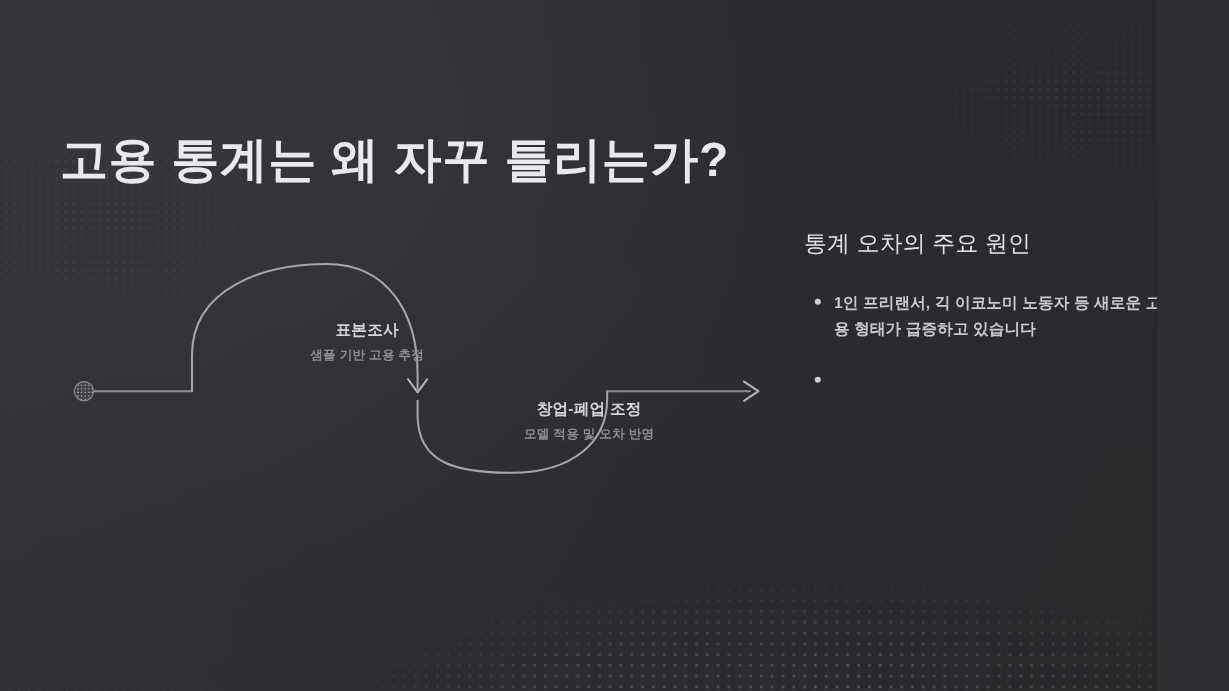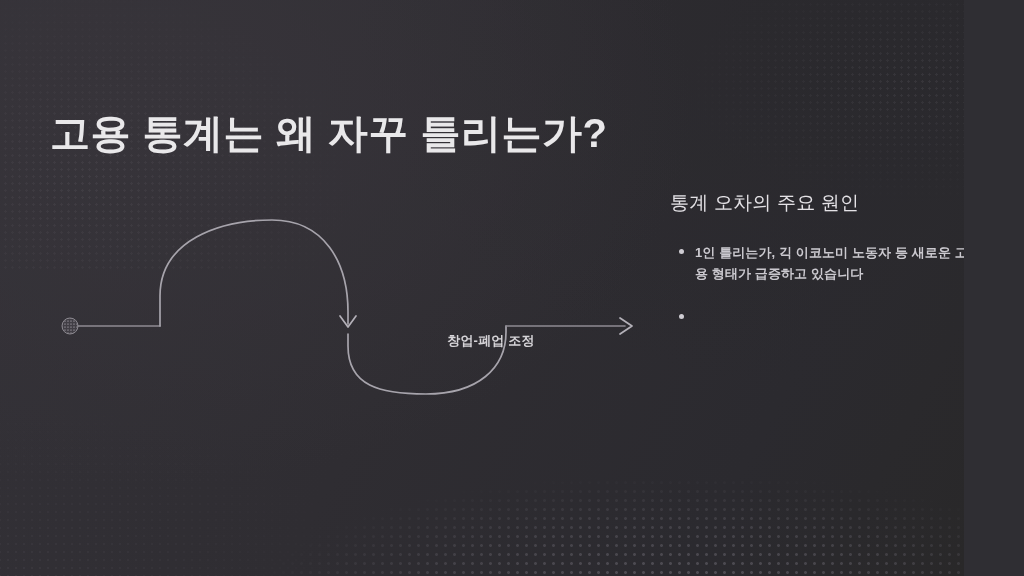--- a/index.html
+++ b/index.html
@@ -167,31 +167,36 @@
 
       <path d="M38 126 L120 126" stroke="#8e8b93" stroke-width="1.6" stroke-linecap="round"></path>
       <path d="M120 126 L120 96 C120 40 180 20 232 20 C284 20 308 62 308 112 L308 124" stroke="#a7a4ac" stroke-width="1.7" stroke-linecap="round"></path>
       <path d="M300 116 L308 127 L316 116" stroke="#b4b1b9" stroke-width="1.7" stroke-linecap="round" stroke-linejoin="round"></path>
 
       <path d="M308 134 L308 146 C308 186 340 194 386 194 C438 194 466 168 466 132 L466 126" stroke="#a7a4ac" stroke-width="1.7" stroke-linecap="round"></path>
       <path d="M466 126 L585 126" stroke="#8e8b93" stroke-width="1.6" stroke-linecap="round"></path>
       <path d="M580 118 L592 126 L580 134" stroke="#b4b1b9" stroke-width="1.7" stroke-linecap="round" stroke-linejoin="round" fill="none"></path>
     </svg>
 
+    <div class="dlabel" id="label-0">
+      <div class="dl-title">표본조사</div>
+      <div class="dl-sub">샘플 기반 고용 추정</div>
+    </div>
 
     <div class="dlabel" id="label-1">
       <div class="dl-title">창업-폐업 조정</div>
+      <div class="dl-sub">모델 적용 및 오차 반영</div>
     </div>
   </div>
 
   <div id="panel">
     <div id="panel-heading">통계 오차의 주요 원인</div>
 
     <div class="bullet">
       <span class="dot"></span>
-      <span class="btxt">1인 틀리는가, 긱 이코노미 노동자 등 새로운 고용 형태가 급증하고 있습니다</span>
+      <span class="btxt">1인 프리랜서, 긱 이코노미 노동자 등 새로운 고용 형태가 급증하고 있습니다</span>
     </div>
     <div class="bullet">
       <span class="dot"></span>
     </div>
   </div>
 
 </div>
 
 </body></html>

